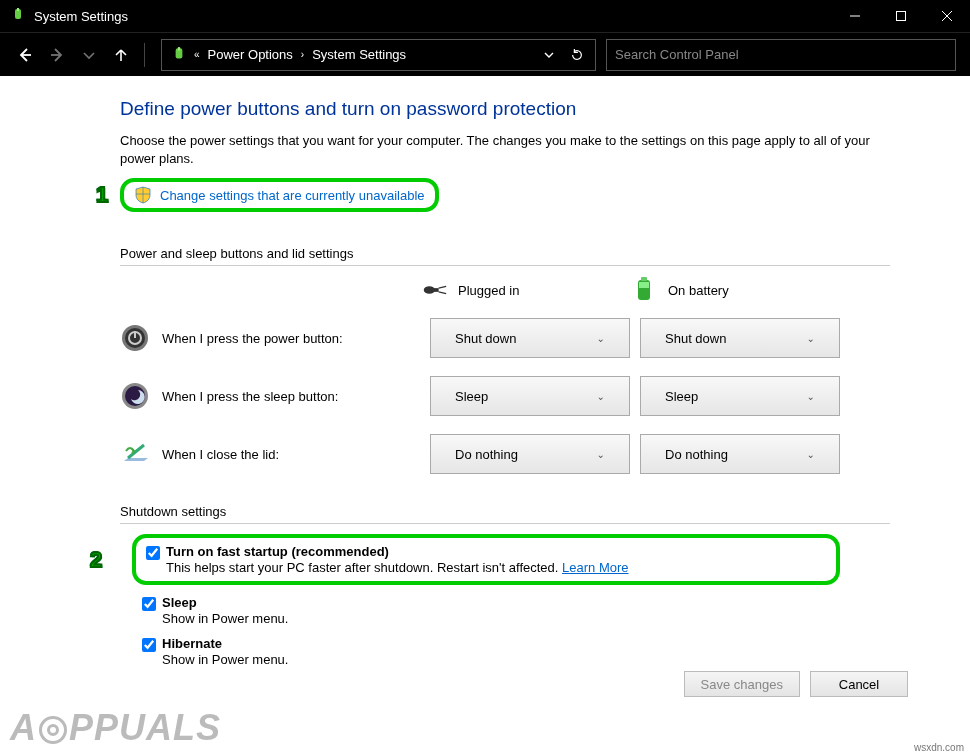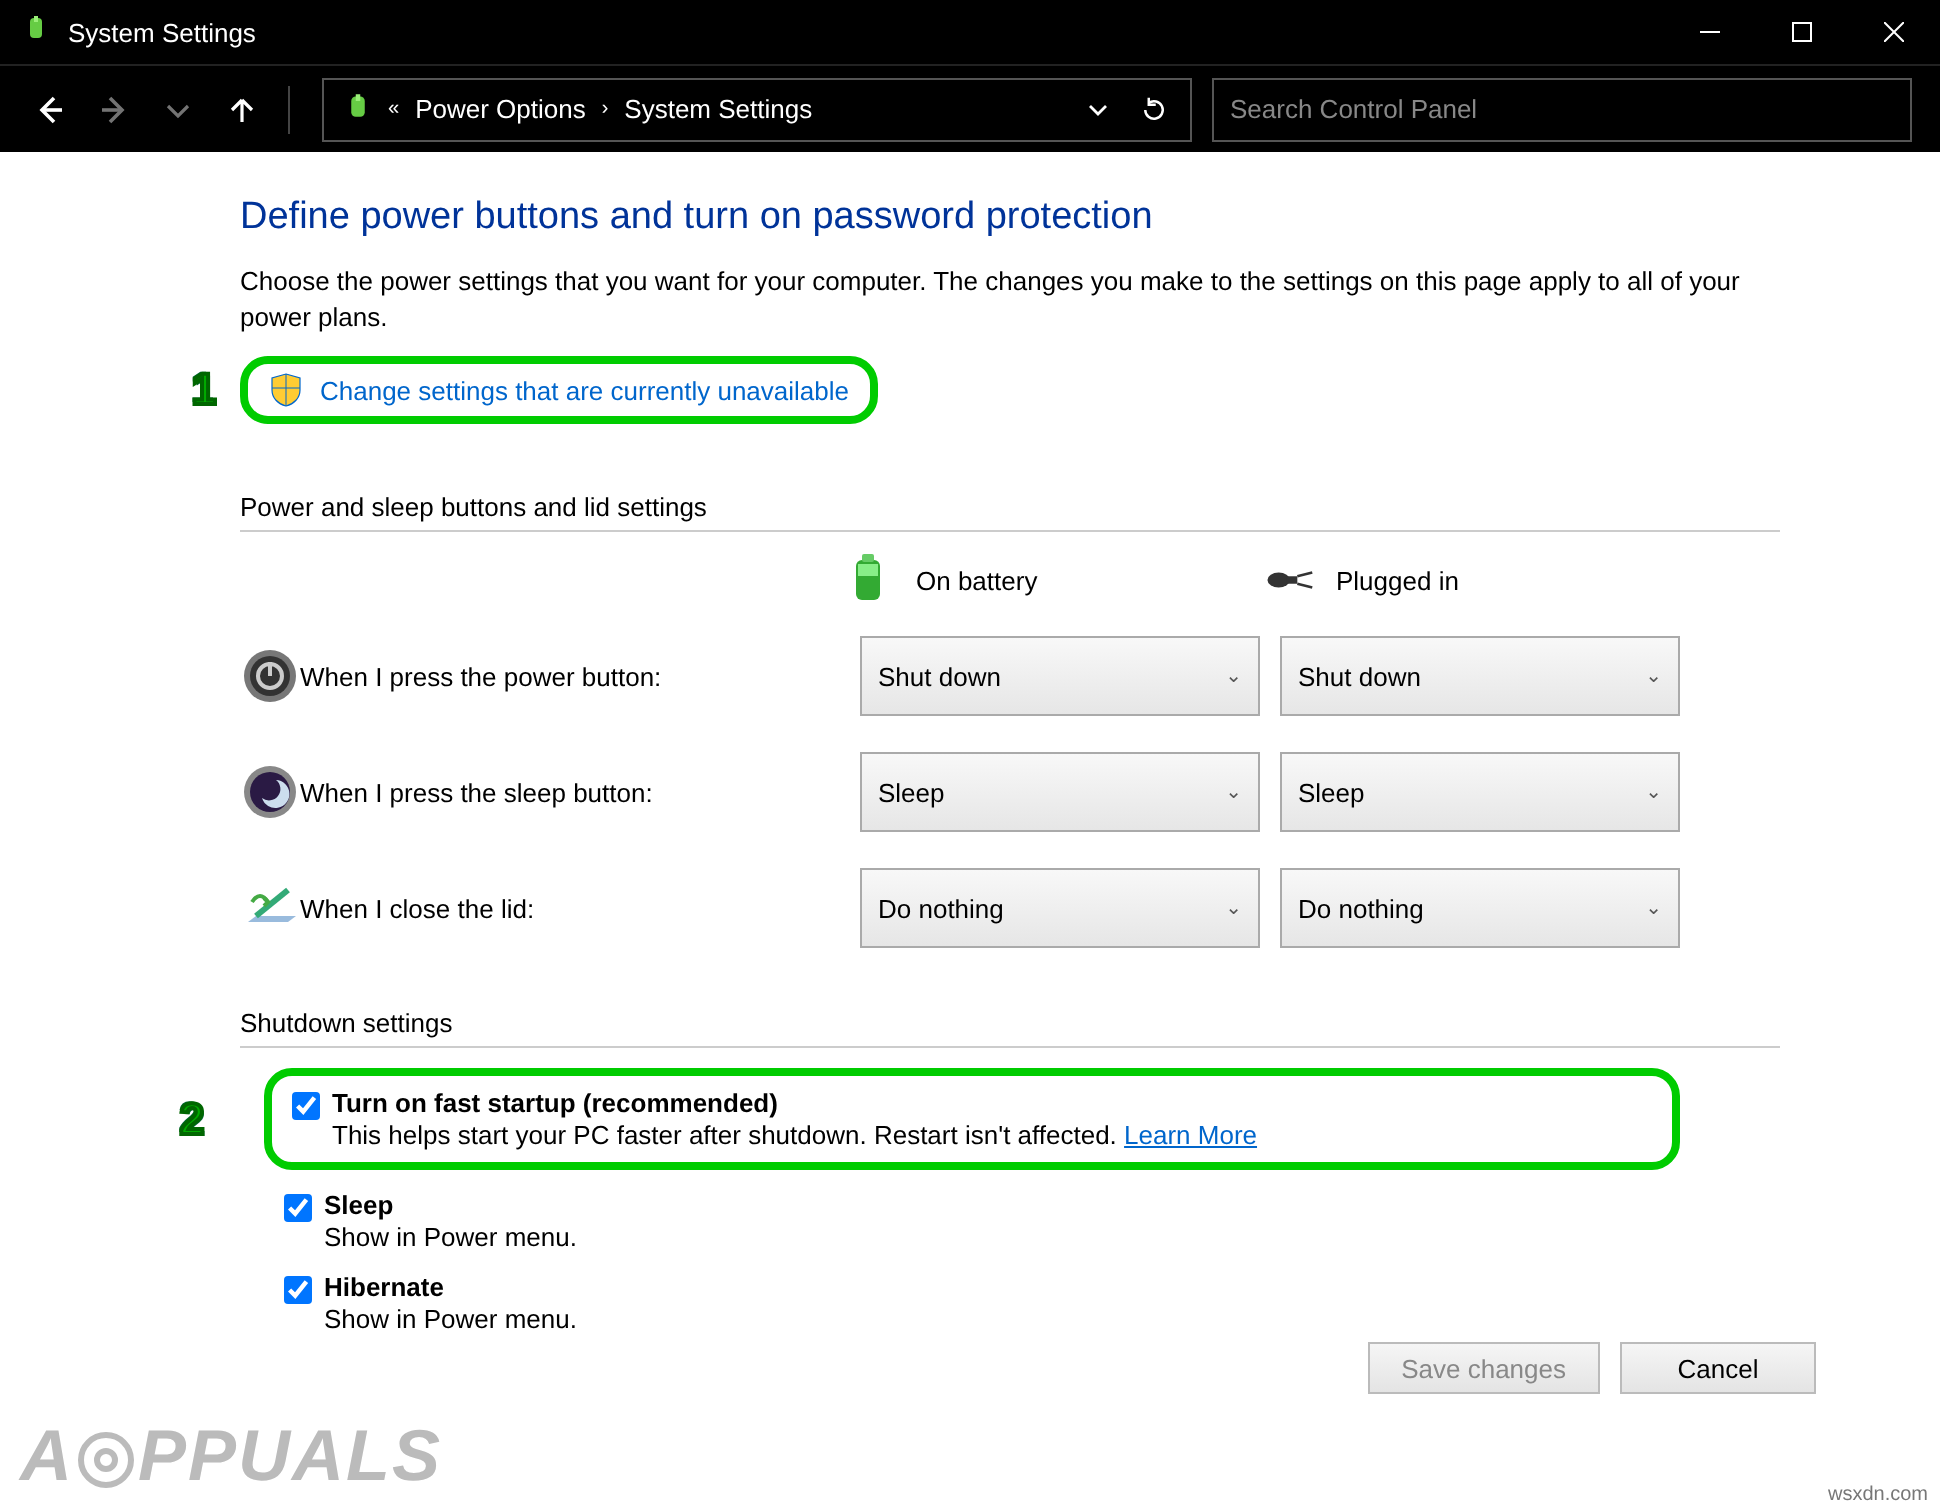--- a/index.html
+++ b/index.html
@@ -40,23 +40,23 @@
   .callout-num { position: absolute; left: -36px; top: 50%; transform: translateY(-50%); width: 28px; height: 28px; display:flex; align-items:center; justify-content:center; font-weight: 900; font-size: 22px; color: #00aa00; -webkit-text-stroke: 2px #006600; text-shadow: 1px 1px 0 #063, -1px -1px 0 #063; }
 
   .section-header { font-size: 13px; margin-top: 34px; margin-bottom: 4px; }
   .section-rule { border: 0; border-top: 1px solid #ccc; margin-bottom: 10px; width: 770px; }
 
   .cols-header { display: grid; grid-template-columns: 300px 210px 210px; align-items: center; margin-bottom: 14px; }
   .col-head { display: flex; align-items: center; gap: 10px; font-size: 13px; }
   .col-head .hicon { width: 28px; height: 28px; display:inline-flex; align-items:center; justify-content:center; }
 
   .opt-row { display: grid; grid-template-columns: 300px 200px 200px; gap: 10px; align-items: center; margin-bottom: 18px; }
-  .opt-label { display: flex; align-items: center; font-size: 13px; white-space: nowrap; }
+  .opt-label { display: flex; align-items: center; gap: 12px; font-size: 13px; white-space: nowrap; }
   .opt-label .oicon { width: 30px; height: 30px; display:inline-flex; align-items:center; justify-content:center; }
-  .combo { height: 40px; border: 1px solid #aaa; background: linear-gradient(#f8f8f8,#e6e6e6); display: flex; align-items: center; justify-content: space-between; padding: 0 8px; font-size: 13px; cursor: default; }
+  .combo { height: 40px; border: 1px solid #aaa; background: linear-gradient(#f8f8f8,#e6e6e6); display: flex; align-items: center; justify-content: space-between; padding: 0 24px; font-size: 13px; cursor: default; }
   .combo .chev { font-size: 10px; color: #555; }
 
   .shutdown-list { padding-left: 22px; width: 720px; position: relative; }
   .sd-item { display: block; margin-bottom: 10px; }
   .sd-item .row1 { display:flex; align-items:flex-start; gap: 6px; }
   .sd-item input[type=checkbox] { width: 14px; height: 14px; margin-top: 2px; }
   .sd-item .t1 { font-weight: 700; }
   .sd-item .t2 { font-size: 13px; padding-left: 20px; }
   .hl-box { border: 4px solid #00cc00; border-radius: 14px; padding: 6px 10px; position: relative; margin-left: -10px; }
   .hl-box .callout-num { left: -54px; }
@@ -174,38 +174,38 @@
     <span class="link">Change settings that are currently unavailable</span>
   </div>
 
   <div class="section-header">Power and sleep buttons and lid settings</div>
   <hr class="section-rule">
 
   <div class="cols-header">
     <div></div>
     <div class="col-head">
       <span class="hicon">
-        <svg viewBox="0 0 20 28" width="20" height="28">
-              <rect x="4" y="4" width="12" height="20" rx="3" fill="#3a3"></rect>
-              <rect x="7" y="1" width="6" height="4" rx="1" fill="#6c6"></rect>
-              <rect x="5" y="6" width="10" height="6" fill="#8e8"></rect>
-            </svg>
-      </span>
-      <span>On battery</span>
-    </div>
-    <div class="col-head">
-      <span class="hicon">
         <svg viewBox="0 0 30 16" width="30" height="16">
               <ellipse cx="10" cy="8" rx="6" ry="4" fill="#333"></ellipse>
               <rect x="14" y="6" width="6" height="4" fill="#333"></rect>
               <line x1="20" y1="6" x2="28" y2="4" stroke="#333" stroke-width="1.4"></line>
               <line x1="20" y1="10" x2="28" y2="12" stroke="#333" stroke-width="1.4"></line>
             </svg>
       </span>
       <span>Plugged in</span>
+    </div>
+    <div class="col-head">
+      <span class="hicon">
+        <svg viewBox="0 0 20 28" width="20" height="28">
+              <rect x="4" y="4" width="12" height="20" rx="3" fill="#3a3"></rect>
+              <rect x="7" y="1" width="6" height="4" rx="1" fill="#6c6"></rect>
+              <rect x="5" y="6" width="10" height="6" fill="#8e8"></rect>
+            </svg>
+      </span>
+      <span>On battery</span>
     </div>
   </div>
 
   <div class="opt-row">
     <div class="opt-label">
       <span class="oicon">
         <svg viewBox="0 0 30 30" width="30" height="30">
               <circle cx="15" cy="15" r="13" fill="#777"></circle>
               <circle cx="15" cy="15" r="10" fill="#333"></circle>
               <circle cx="15" cy="15" r="6" fill="none" stroke="#ccc" stroke-width="2"></circle>

